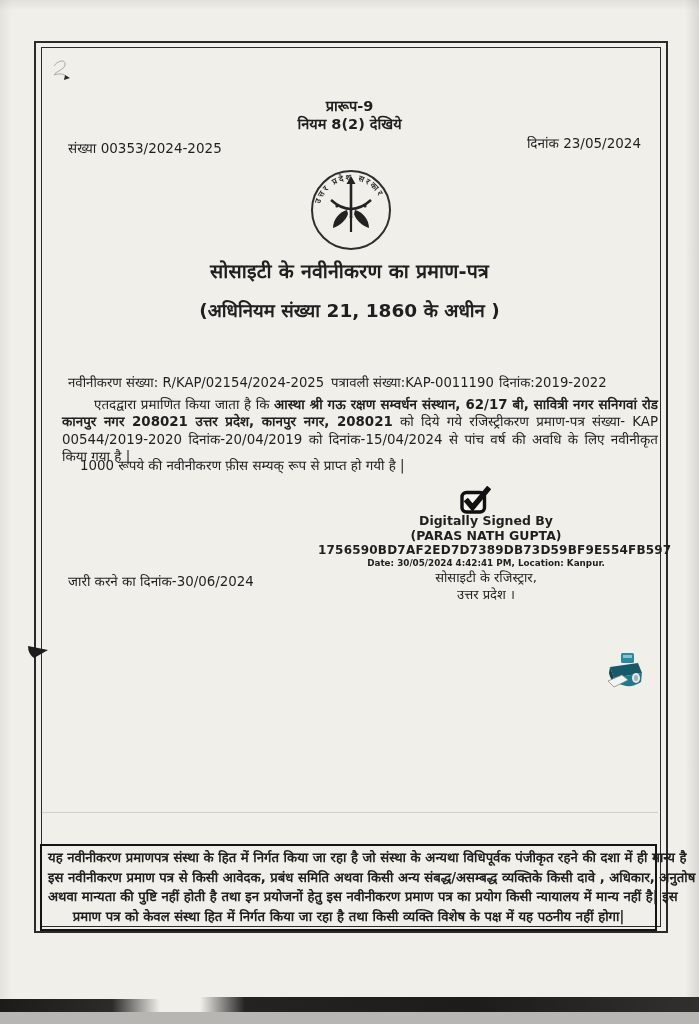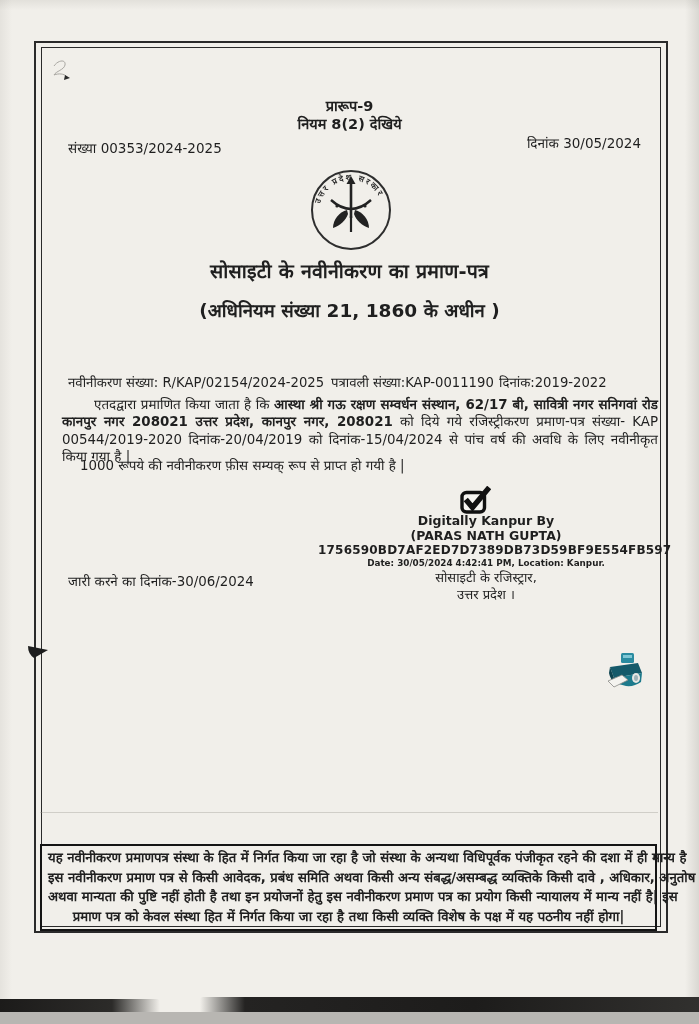--- a/index.html
+++ b/index.html
@@ -76,21 +76,21 @@
   <div class="abs frame-inner"></div>
 
   <svg class="abs scribble" width="34" height="30" viewBox="0 0 34 30">
     <path d="M6 10 C10 4, 18 3, 17 9 C16 14, 8 15, 6 19 C11 17, 16 18, 18 20" fill="none" stroke="#a9a7a2" stroke-width="1"></path>
     <path d="M17 19 l5 3 l-6 2 z" fill="#2a2a2a"></path>
   </svg>
 
   <div class="abs center bold form-label">प्रारूप-9</div>
   <div class="abs center bold rule-label">नियम 8(2) देखिये</div>
   <div class="abs serial">संख्या 00353/2024-2025</div>
-  <div class="abs date-top">दिनांक 30/05/2024</div>
+  <div class="abs date-top">दिनांक 23/05/2024</div>
 
   <svg class="abs emblem" width="88" height="88" viewBox="0 0 88 88">
     <defs>
         <path id="ringpath" d="M 12 46 A 32 32 0 1 1 76 46"></path>
       </defs>
     <circle cx="44" cy="44" r="39" fill="none" stroke="#2e2e2e" stroke-width="2"></circle>
     <text font-size="8" font-weight="bold" fill="#2e2e2e" letter-spacing="2">
       <textPath href="#ringpath" startOffset="8%">उत्तर प्रदेश सरकार</textPath>
     </text>
 
@@ -118,21 +118,21 @@
   <div class="abs main-para"><span>एतदद्वारा प्रमाणित किया जाता है कि </span><span class="bold">आस्था श्री गऊ रक्षण सम्वर्धन संस्थान,  62/17 बी, सावित्री नगर सनिगवां रोड कानपुर नगर 208021 उत्तर प्रदेश, कानपुर नगर, 208021</span><span> को दिये गये रजिस्ट्रीकरण प्रमाण-पत्र संख्या- KAP 00544/2019-2020  दिनांक-20/04/2019  को दिनांक-15/04/2024  से पांच वर्ष की अवधि के लिए नवीनीकृत किया गया है |</span></div>
 
   <div class="abs fee-line">1000  रूपये की नवीनीकरण फ़ीस सम्यक् रूप से प्राप्त हो गयी है |</div>
 
   <svg class="abs check-icon" width="32" height="28" viewBox="0 0 32 28">
     <rect x="3" y="6.5" width="22.5" height="19.5" rx="4.5" fill="#f6f5f1" stroke="#111" stroke-width="3.4"></rect>
     <path d="M8.5 15.5 L13.5 21.5 L28.5 3.5" fill="none" stroke="#111" stroke-width="5.4" stroke-linecap="square" stroke-linejoin="miter"></path>
   </svg>
 
   <div class="abs sig-block">
-    <div class="l1">Digitally Kanpur By</div>
+    <div class="l1">Digitally Signed By</div>
     <div class="l2">(PARAS NATH GUPTA)</div>
     <div class="hash">1756590BD7AF2ED7D7389DB73D59BF9E554FB597</div>
     <div class="dt">Date: 30/05/2024 4:42:41 PM, Location: Kanpur.</div>
     <div class="reg">
       <div>सोसाइटी के रजिस्ट्रार,</div>
       <div>उत्तर प्रदेश ।</div>
     </div>
   </div>
 
   <div class="abs issue-date">जारी करने का दिनांक-30/06/2024</div>

